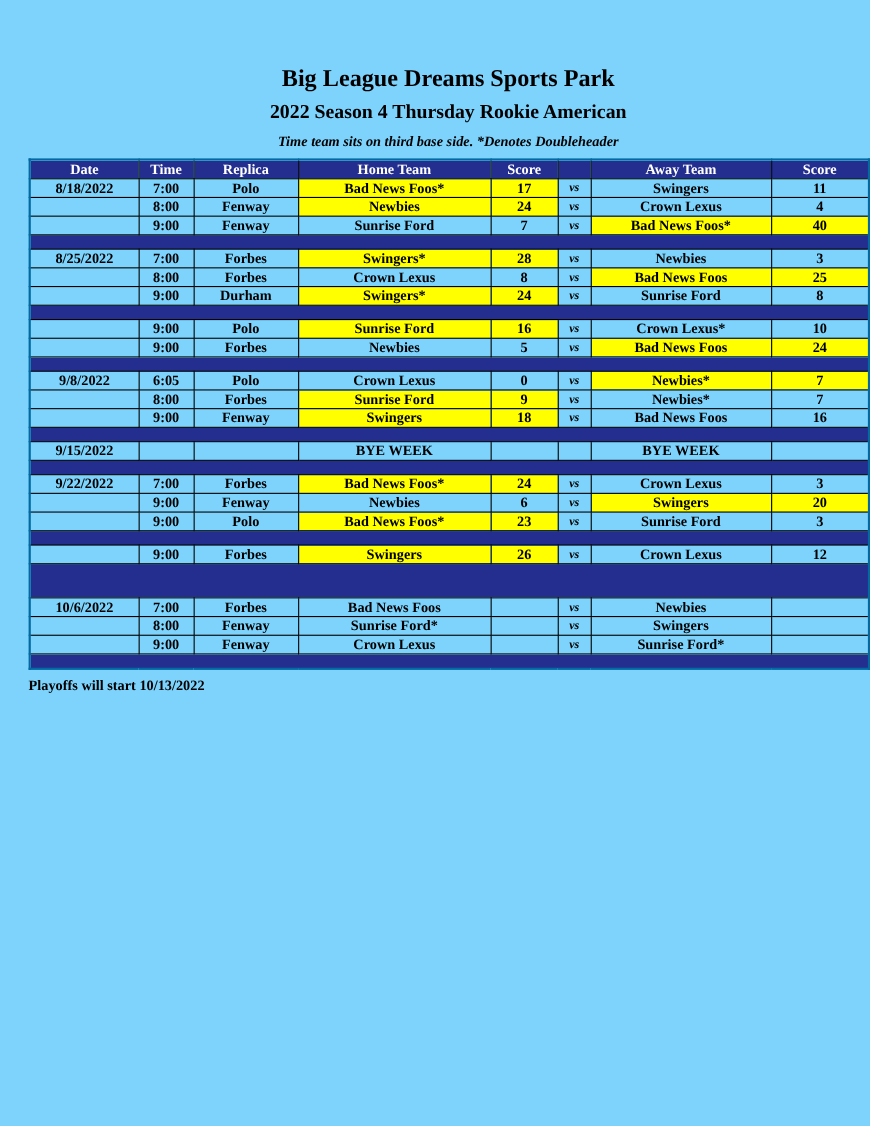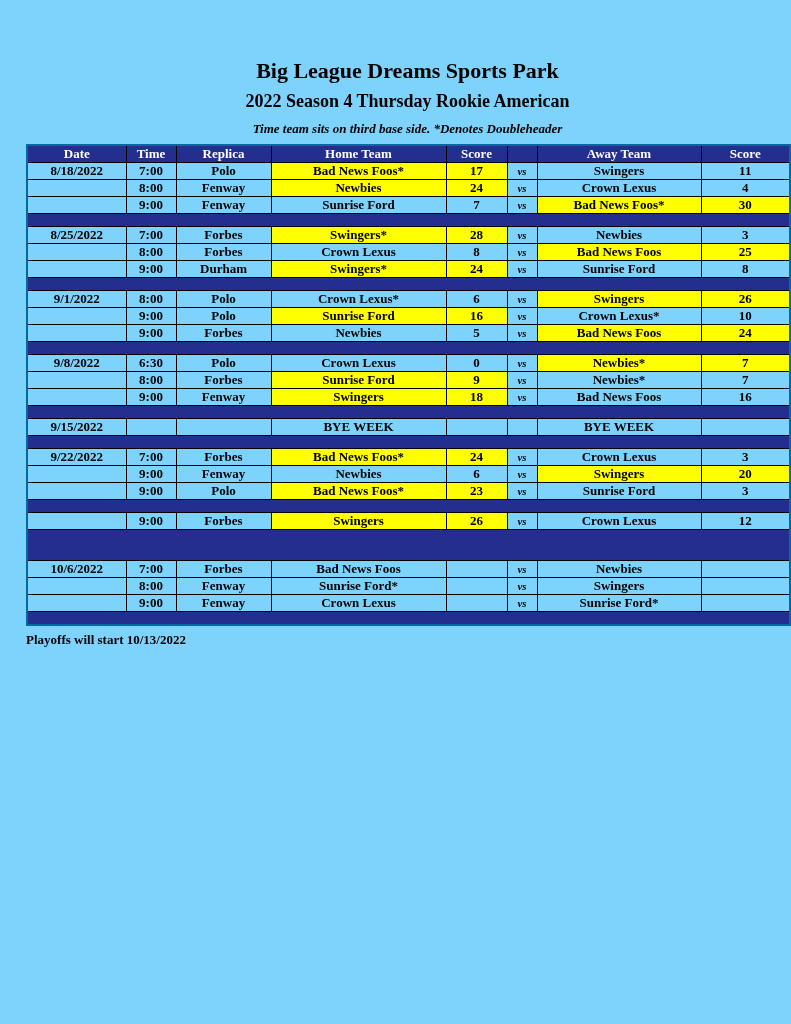--- a/index.html
+++ b/index.html
@@ -136,21 +136,21 @@
           <td>4</td>
         </tr>
         <tr>
           <td></td>
           <td>9:00</td>
           <td>Fenway</td>
           <td>Sunrise Ford</td>
           <td>7</td>
           <td class="vs">vs</td>
           <td class="hl">Bad News Foos*</td>
-          <td class="hl">30</td>
+          <td class="hl">40</td>
         </tr>
         <tr class="sep">
           <td colspan="8"></td>
         </tr>
         <tr>
           <td>8/25/2022</td>
           <td>7:00</td>
           <td>Forbes</td>
           <td class="hl">Swingers*</td>
           <td class="hl">28</td>
@@ -175,30 +175,20 @@
           <td class="hl">Swingers*</td>
           <td class="hl">24</td>
           <td class="vs">vs</td>
           <td>Sunrise Ford</td>
           <td>8</td>
         </tr>
         <tr class="sep">
           <td colspan="8"></td>
         </tr>
         <tr>
-          <td>9/1/2022</td>
-          <td>8:00</td>
-          <td>Polo</td>
-          <td>Crown Lexus*</td>
-          <td>6</td>
-          <td class="vs">vs</td>
-          <td class="hl">Swingers</td>
-          <td class="hl">26</td>
-        </tr>
-        <tr>
           <td></td>
           <td>9:00</td>
           <td>Polo</td>
           <td class="hl">Sunrise Ford</td>
           <td class="hl">16</td>
           <td class="vs">vs</td>
           <td>Crown Lexus*</td>
           <td>10</td>
         </tr>
         <tr>
@@ -209,21 +199,21 @@
           <td>5</td>
           <td class="vs">vs</td>
           <td class="hl">Bad News Foos</td>
           <td class="hl">24</td>
         </tr>
         <tr class="sep">
           <td colspan="8"></td>
         </tr>
         <tr>
           <td>9/8/2022</td>
-          <td>6:30</td>
+          <td>6:05</td>
           <td>Polo</td>
           <td>Crown Lexus</td>
           <td>0</td>
           <td class="vs">vs</td>
           <td class="hl">Newbies*</td>
           <td class="hl">7</td>
         </tr>
         <tr>
           <td></td>
           <td>8:00</td>

